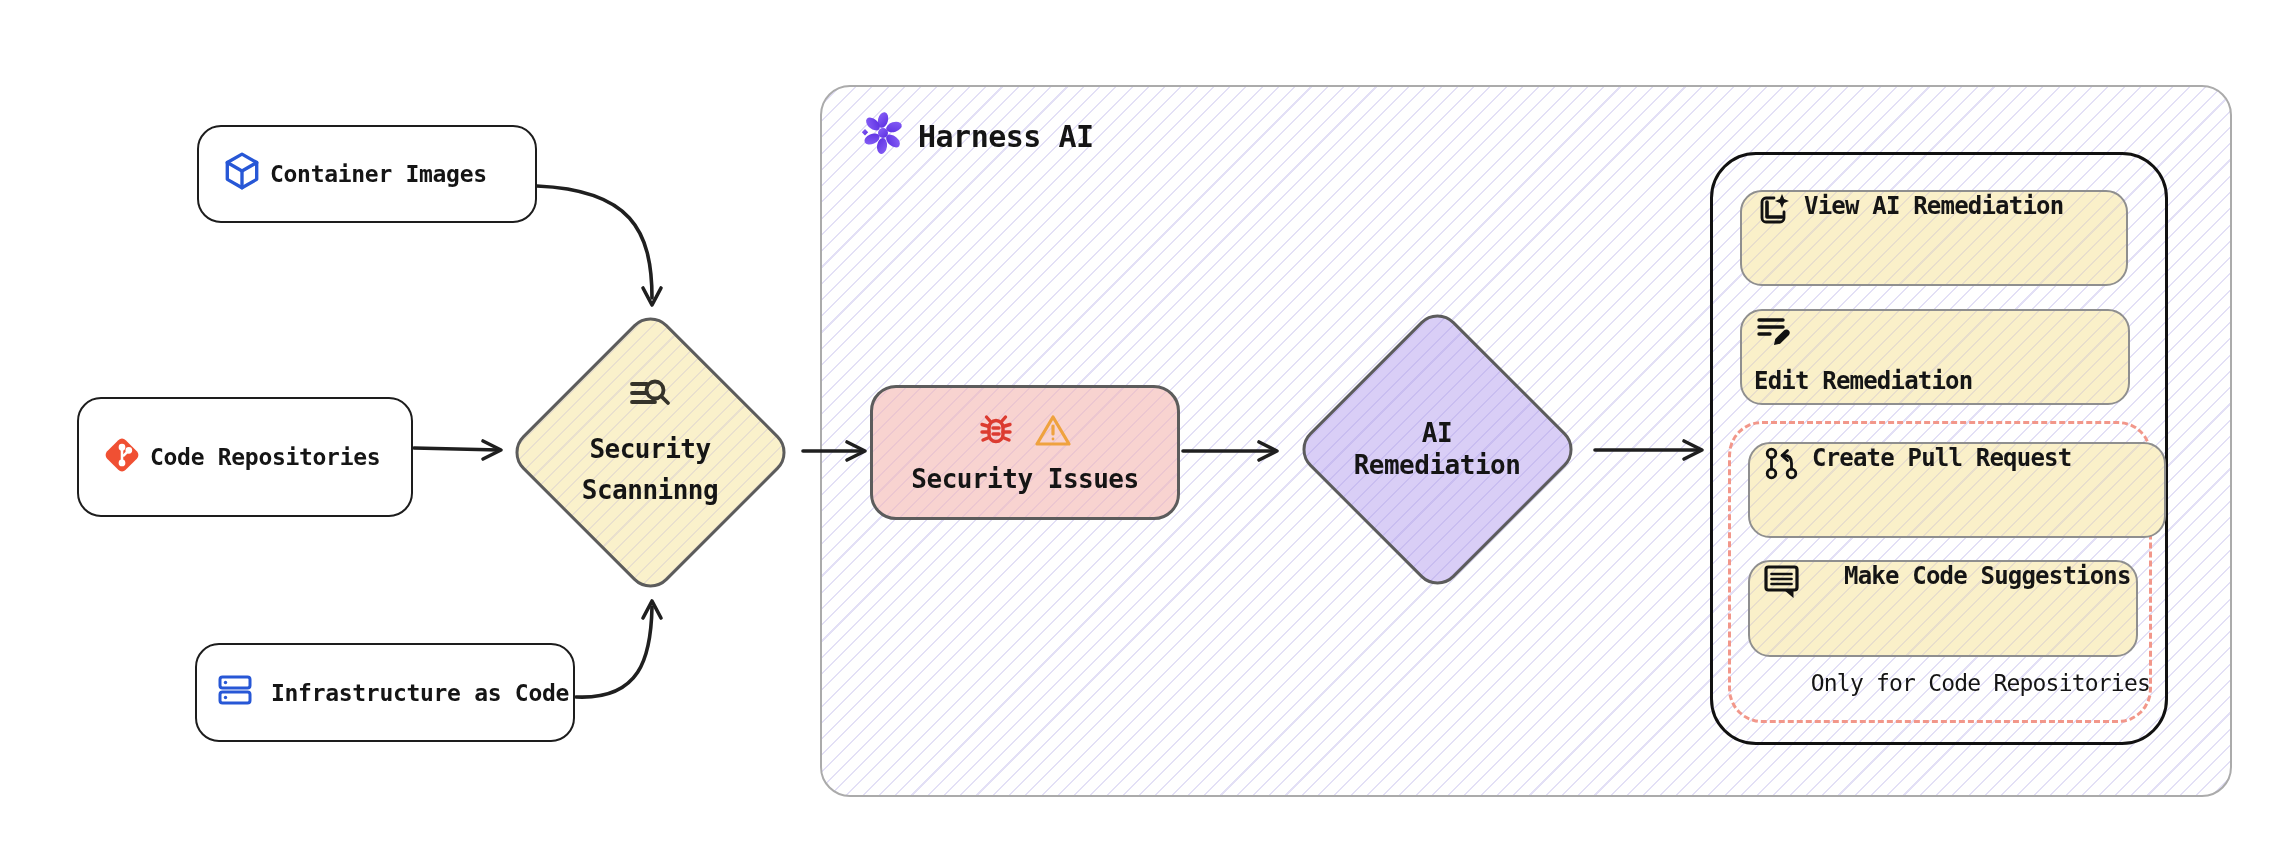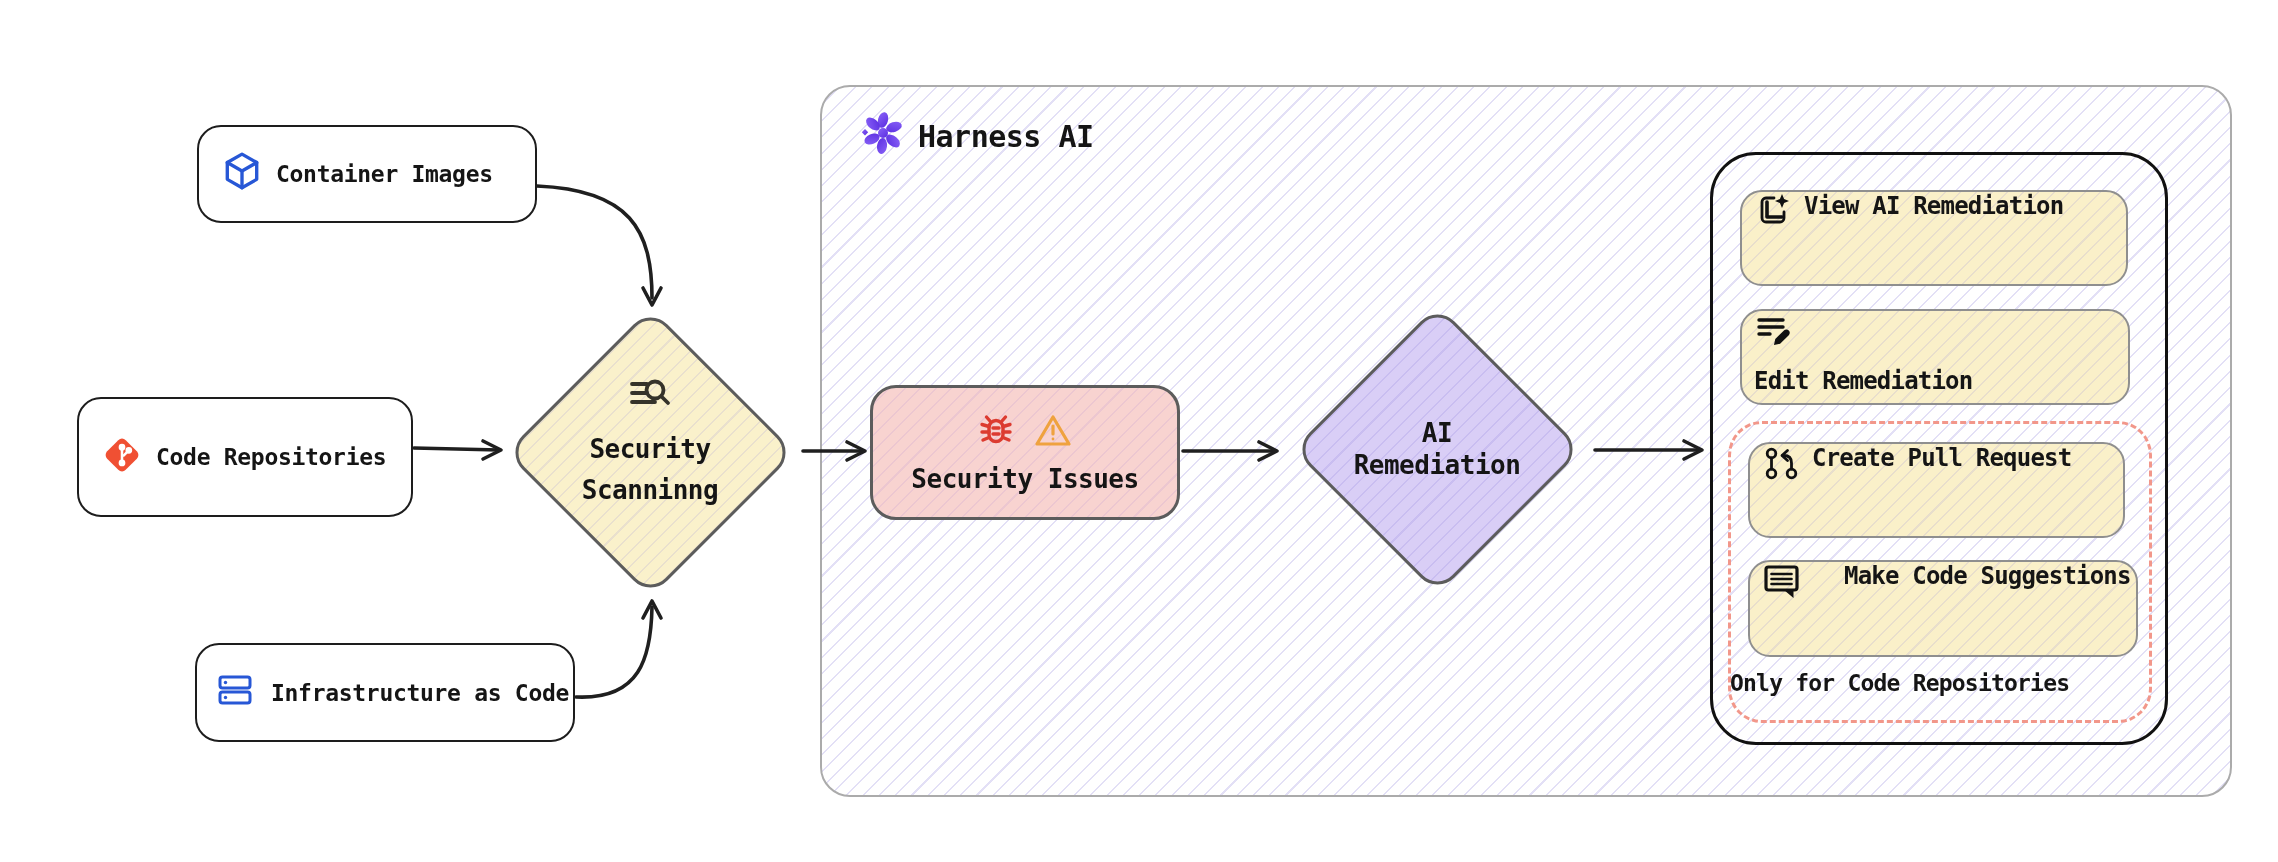--- a/index.html
+++ b/index.html
@@ -5,21 +5,21 @@
   * { margin:0; padding:0; box-sizing:border-box; }
   html,body { background:#ffffff; }
   #canvas {
     position:relative; width:2278px; height:862px; background:#ffffff;
     font-family:"DejaVu Sans Mono","Liberation Mono",monospace;
     color:#151515; overflow:hidden;
   }
 
   
   .src-node {
-    position:absolute; display:flex; align-items:center; gap:13px;
+    position:absolute; display:flex; align-items:center; gap:7px;
     background:#ffffff; border:2.5px solid #1d1d1d; border-radius:24px;
     padding-left:22px; font-size:23px; font-weight:700; letter-spacing:-0.3px;
   }
   .src-node .lbl { white-space:nowrap; }
 
   
   .diamond {
     position:absolute; width:205px; height:205px;
     border:3px solid #5c5c5c; border-radius:24px;
     transform:rotate(45deg);
@@ -71,22 +71,22 @@
     padding-left:12px; border:2px solid #8f8f8f; border-radius:22px;
     background-color:#faf0c9;
     background-image:repeating-linear-gradient(135deg, rgba(130,120,220,0.15) 0 1.5px, transparent 1.5px 11px);
     font-size:24px; font-weight:700; letter-spacing:-0.8px; white-space:nowrap;
   }
   #repo-only-box {
     position:absolute; left:1728px; top:421px; width:424px; height:302px;
     border:3px dashed #f2978a; border-radius:34px;
   }
   #repo-only-note {
-    position:absolute; left:1730px; top:670px; width:420px; text-align:left;
-    font-size:23px; font-weight:700; letter-spacing:-0.8px;
+    position:absolute; left:1730px; top:670px; width:420px; text-align:right;
+    font-size:23px; font-weight:400; letter-spacing:-0.8px;
   }
 
   
   #arrows { position:absolute; left:0; top:0; width:2278px; height:862px; pointer-events:none; }
 
   .icon { flex:0 0 auto; display:block; }
 </style>
 </head>
 <body>
 
@@ -227,21 +227,21 @@
         <line x1="5" y1="16" x2="29" y2="16"></line>
         <line x1="5" y1="23" x2="16" y2="23"></line>
         <path d="M21 33 l1-4.5 L30.5 20 a2.6 2.6 0 0 1 3.7 0 l0 0 a2.6 2.6 0 0 1 0 3.7 L25.7 32 Z" fill="#111" stroke="#111" stroke-width="1.6"></path>
       </svg>
     </span>
     <span>Edit Remediation</span>
   </div>
 
   <div id="repo-only-box"></div>
 
-  <div class="action-btn" style="left:1748px; top:442px; width:377px; height:96px;">
+  <div class="action-btn" style="left:1748px; top:442px; width:418px; height:96px;">
     <span class="icon">
       <svg width="38" height="38" viewBox="0 0 38 38" fill="none" stroke="#111" stroke-width="2.8" stroke-linecap="round" stroke-linejoin="round">
         <circle cx="9.5" cy="9.5" r="4.3"></circle>
         <circle cx="9.5" cy="29.5" r="4.3"></circle>
         <circle cx="29.5" cy="29.5" r="4.3"></circle>
         <line x1="9.5" y1="14" x2="9.5" y2="25"></line>
         <path d="M29.5 25 V19 Q29.5 11.5 22 11.5 H20.5"></path>
         <path d="M25.5 6.5 L20 11.5 L25.5 16.5"></path>
       </svg>
     </span>

